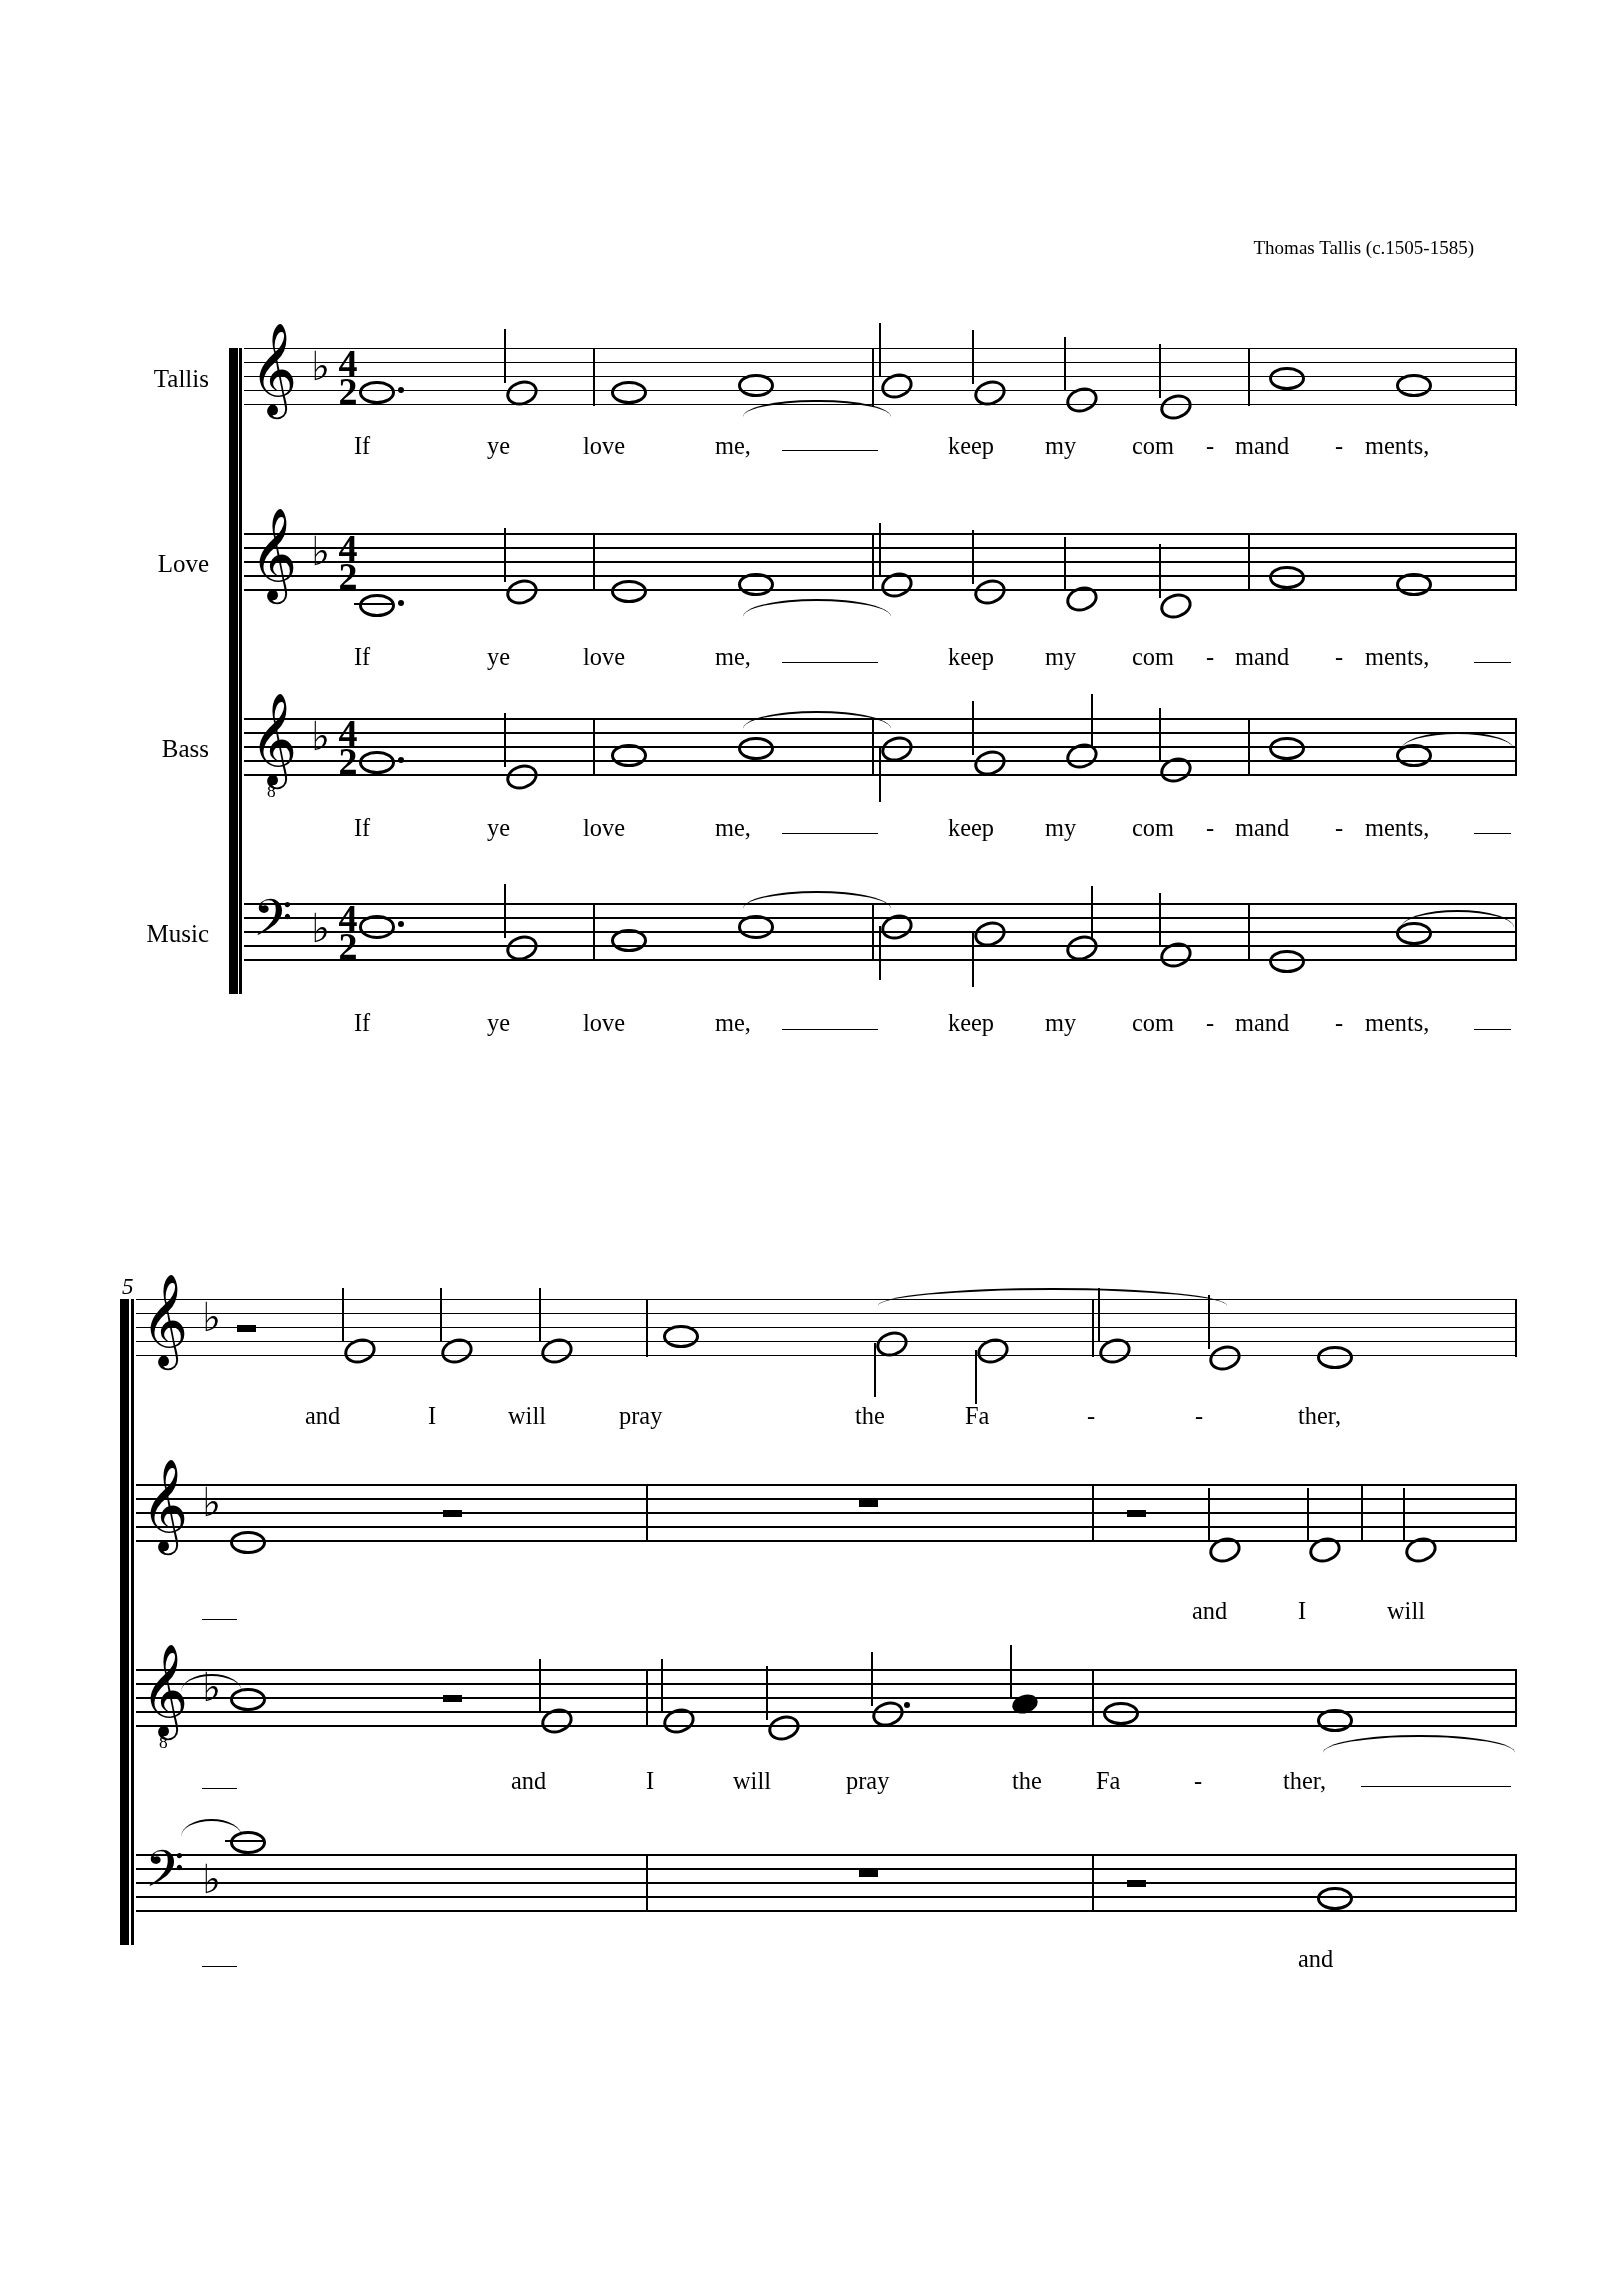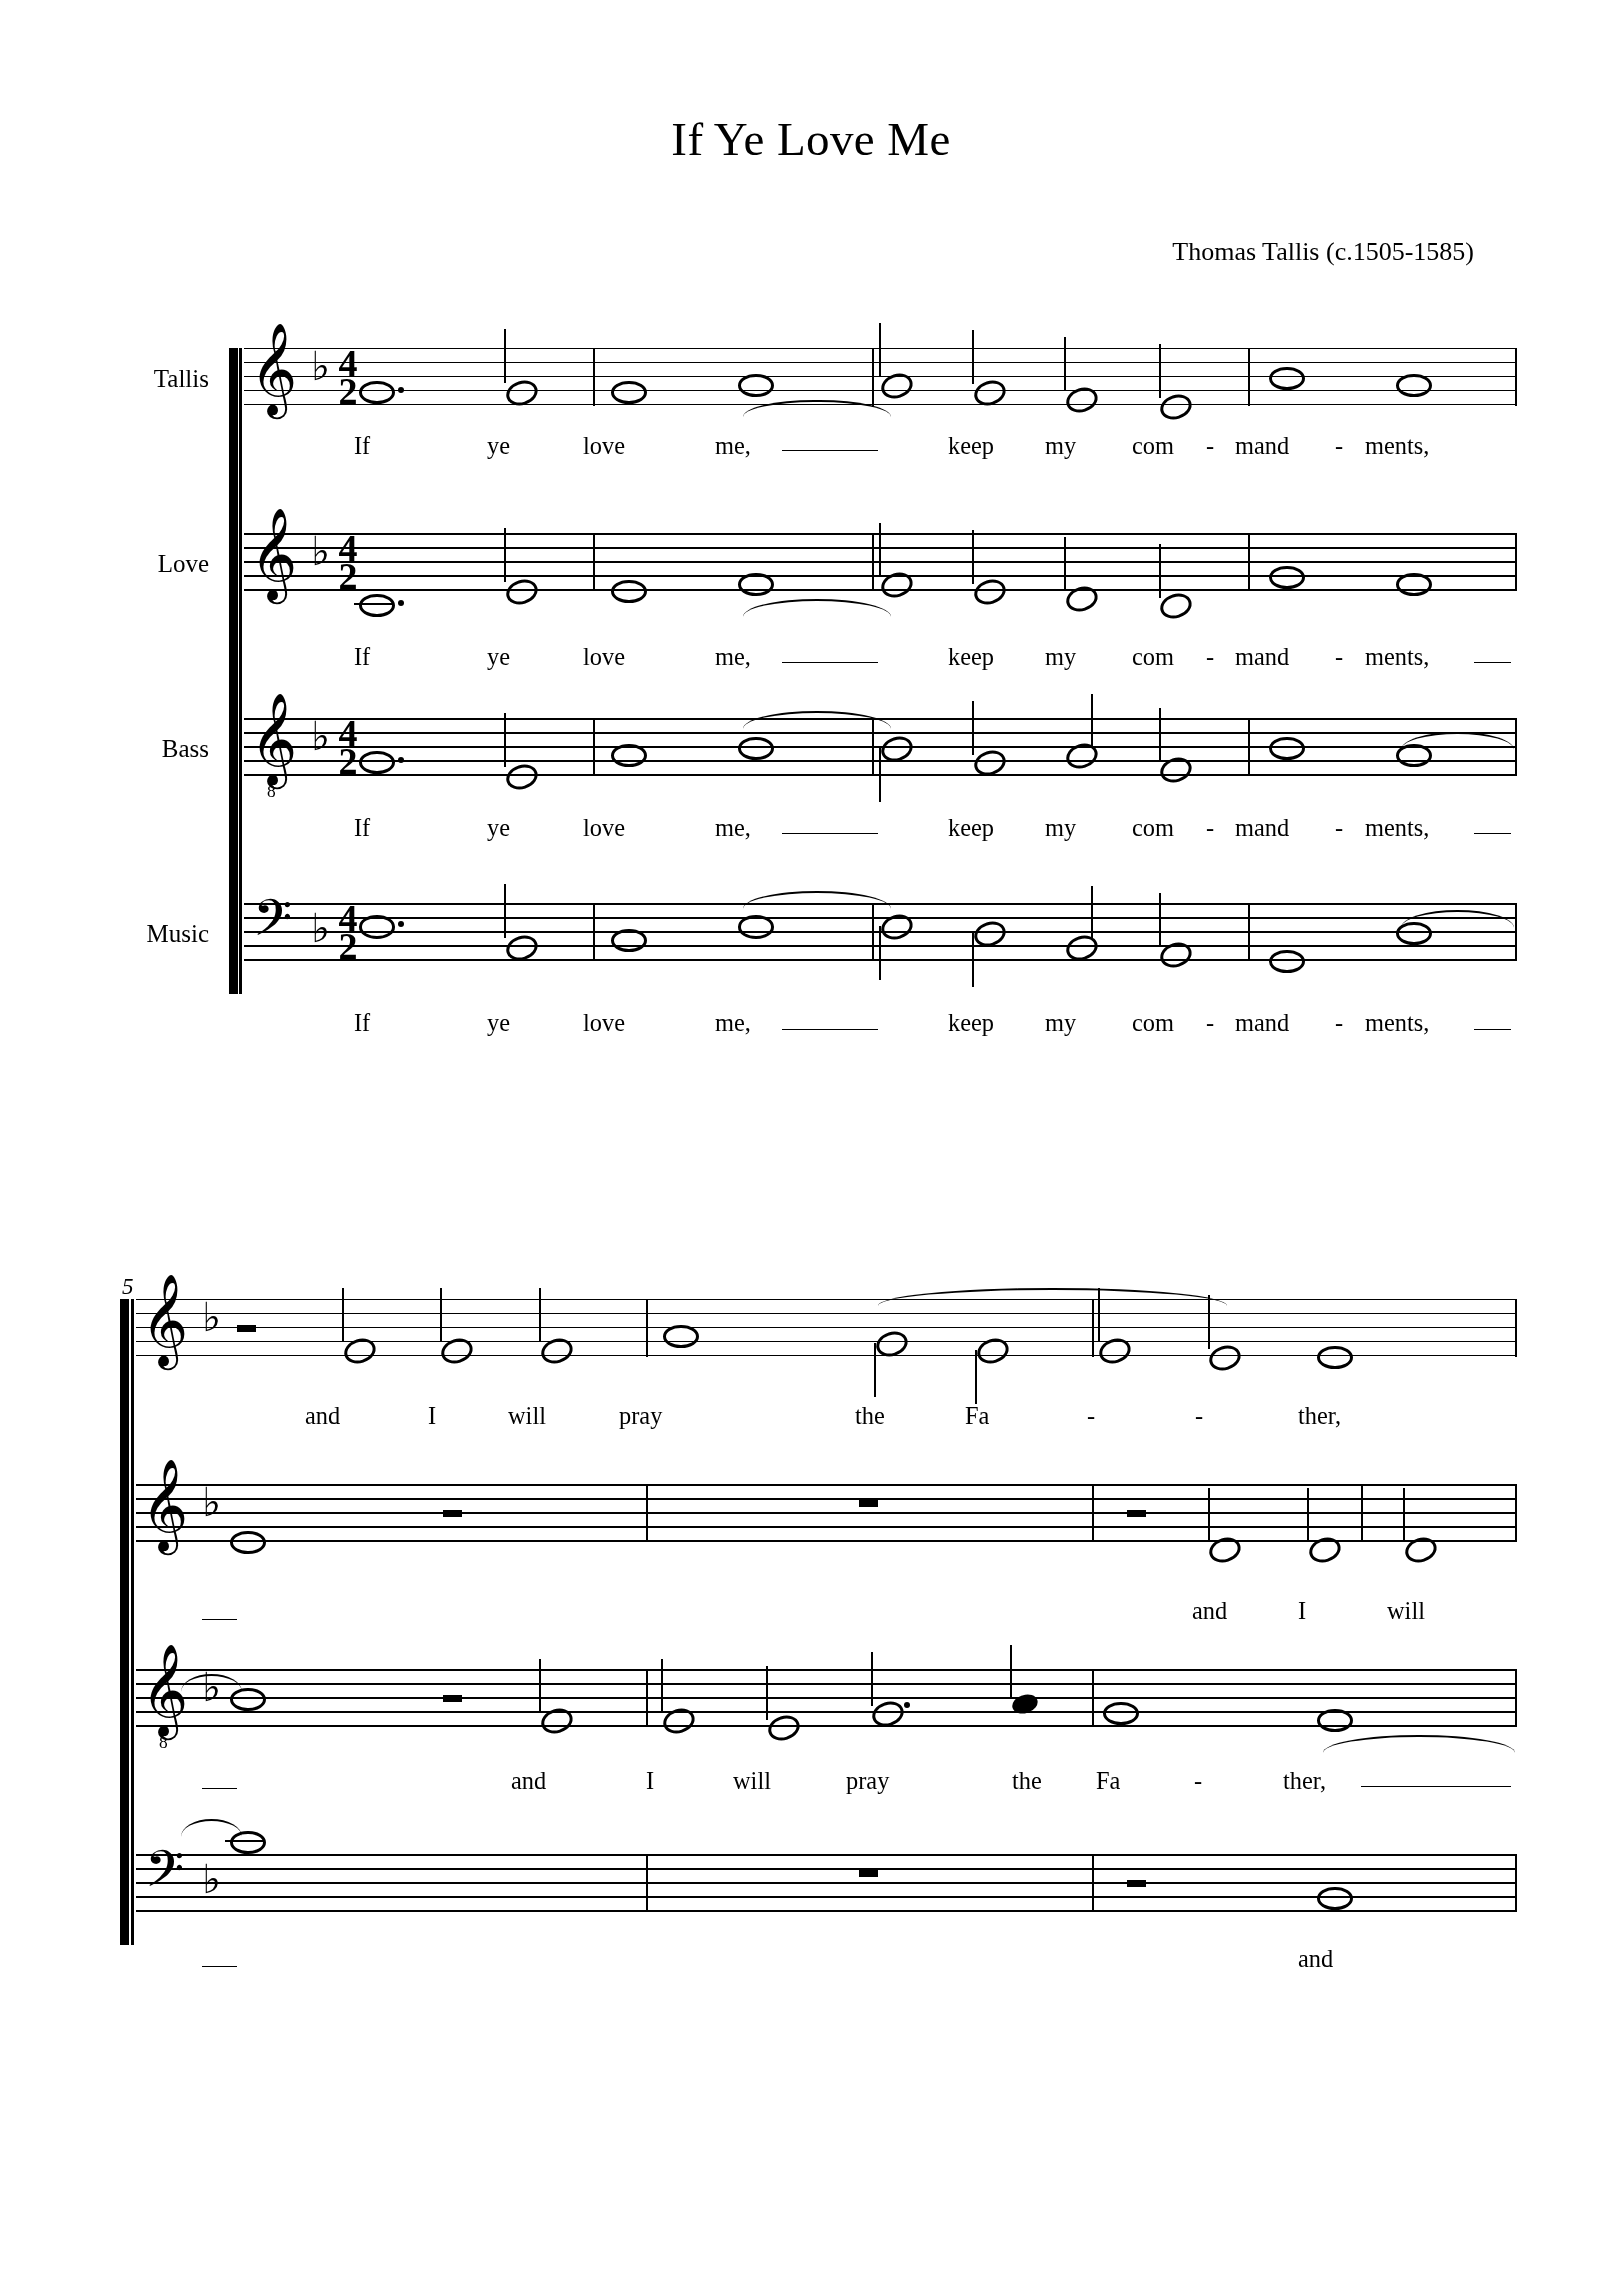--- a/index.html
+++ b/index.html
@@ -30,21 +30,21 @@
     width: 1622px;
     text-align: center;
     font-size: 47px;
     font-family: "Liberation Serif", serif;
     letter-spacing: 0.4px;
   }
   .composer {
     position: absolute;
     top: 237px;
     right: 148px;
-    font-size: 26px;
+    font-size: 19px;
     font-family: "Liberation Serif", serif;
     white-space: nowrap;
     margin-left: 12px;
   }
 
   
   .system {
     position: absolute;
   }
   #system-1 { top: 332px; left: 0; width: 1622px; height: 733px; }
@@ -220,21 +220,20 @@
     text-align: center;
     font-size: 24.4px;
     font-family: "Liberation Serif", serif;
   }
 </style>
 </head>
 <body>
 
 <div class="page">
 
-  <div class="title">If Ye Love Me</div>
   <div class="composer">Thomas Tallis (c.1505-1585)</div>
 
   <div class="system" id="system-1">
 
     <div class="bracket" style="left:229px; top:15.7px; height:646px;"></div>
     <div class="bracket-thin" style="left:239px; top:15.7px; height:646px;"></div>
 
     <div class="stave-block" style="top:15.7px;">
       <div class="part-name" style="left:35px; top:17.4px; width:174px;">Tallis</div>
 

